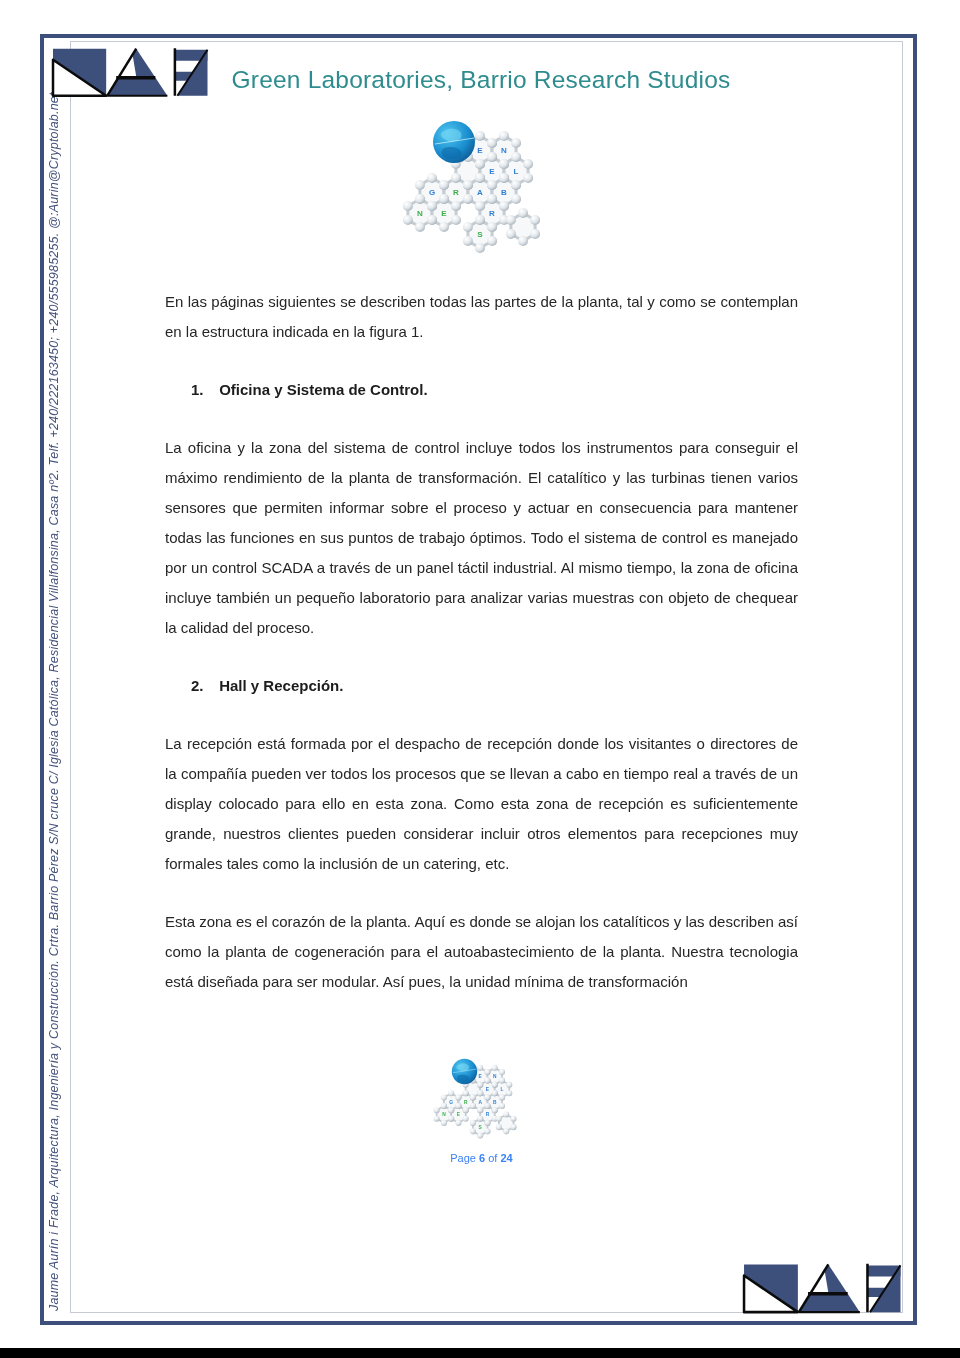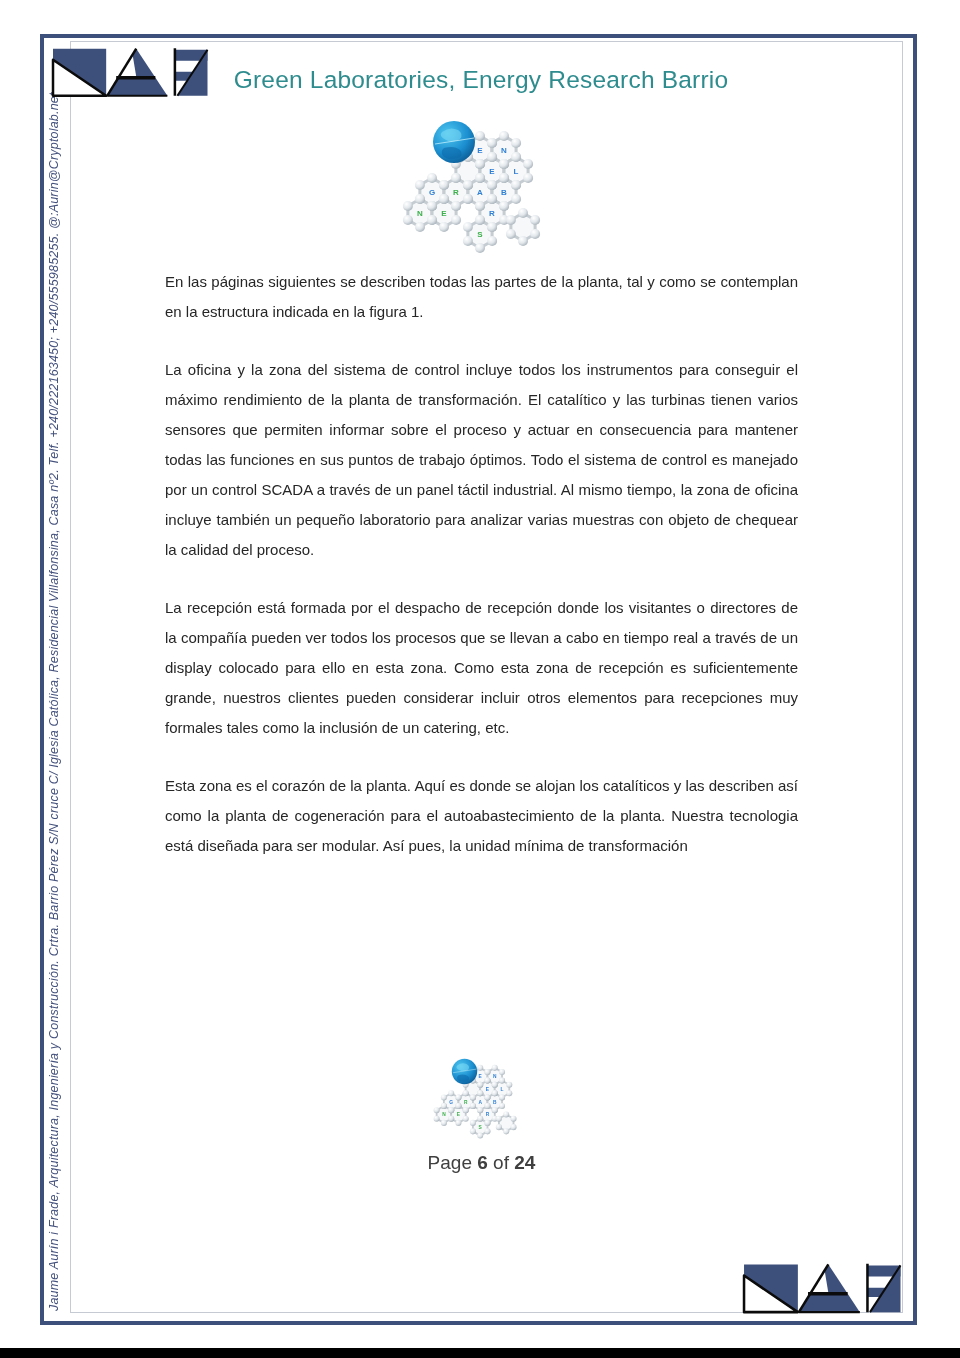--- a/index.html
+++ b/index.html
@@ -28,32 +28,32 @@
   .logo-bottom{position:absolute;left:742px;top:1261px;width:160px;height:54px;z-index:3;}
   
   .page-title{
     position:absolute;left:165px;top:66px;width:632px;text-align:center;
     font-size:24.5px;color:#2e8c8e;letter-spacing:.2px;
   }
   .molecule-header{position:absolute;left:392px;top:110px;width:172px;height:150px;}
   .molecule-footer{position:absolute;left:427px;top:1050px;width:104px;height:95px;}
   
   .content{
-    position:absolute;left:165px;top:267px;width:633px;
+    position:absolute;left:165px;top:287px;width:633px;
     font-size:15px;line-height:30px;color:#262626;text-align:justify;
   }
   .content p{margin:0 0 28px 0;}
   .content h3{
     margin:24px 0 28px 0;padding-left:26px;font-size:15px;line-height:30px;
     font-weight:bold;text-align:left;color:#1d1d1d;
   }
   .content h3 .sec-num{display:inline-block;min-width:24px;}
   .page-num{
     position:absolute;left:165px;top:1152px;width:633px;text-align:center;
-    font-size:19px;color:#404040;
+    font-size:11px;color:#3b82f6;
   }
   .page-num b{font-weight:bold;}
   .bottom-bar{position:absolute;left:0;top:1348px;width:960px;height:10px;background:#000;}
   svg text{font-family:"Liberation Sans",sans-serif;}
 </style>
 </head>
 <body>
 
 <svg width="0" height="0" style="position:absolute" aria-hidden="true">
   <defs>
@@ -79,21 +79,21 @@
 
 <div class="frame"></div>
 <div class="inner-line"></div>
 
 <div class="sidebar-text">Jaume Aurín i Frade, Arquitectura, Ingeniería y Construcción. Crtra. Barrio Pérez S/N cruce C/ Iglesia Católica, Residencial Villalfonsina, Casa nº2. Telf. +240/222163450; +240/555985255. @:Aurin@Cryptolab.net</div>
 
 <svg class="logo-top" viewBox="0 0 315 105">
   <use href="#logo-af"></use>
 </svg>
 
-<div class="page-title">Green Laboratories, Energy Research Barrio</div>
+<div class="page-title">Green Laboratories, Barrio Research Studios</div>
 
 <div class="molecule-header"><svg viewBox="0 0 172 142" width="100%" height="100%">
       <defs>
         <radialGradient id="sph" cx="35%" cy="30%" r="75%">
           <stop offset="0%" stop-color="#ffffff"></stop>
           <stop offset="55%" stop-color="#e3e8ec"></stop>
           <stop offset="100%" stop-color="#aab4bc"></stop>
         </radialGradient>
         <radialGradient id="glb" cx="35%" cy="30%" r="80%">
           <stop offset="0%" stop-color="#4fc6ef"></stop>
@@ -213,22 +213,30 @@
       <text x="88" y="123" text-anchor="middle" font-size="8" font-weight="bold" fill="#3cb04c">S</text>
       <circle cx="62" cy="28" r="21" fill="url(#glb)"></circle>
       <path d="M50,18 q8,-6 16,-2 q6,4 2,9 q-8,5 -14,1 q-8,-4 -4,-8 Z" fill="#7fdcf5" fill-opacity="0.55"></path>
       <path d="M52,34 q10,-3 16,2 q4,5 -2,8 q-10,3 -15,-2 q-3,-5 1,-8 Z" fill="#0d69a8" fill-opacity="0.6"></path>
       <line x1="43" y1="30" x2="82" y2="24" stroke="#bfeefb" stroke-width="0.8"></line>
     </svg></div>
 
 <div class="content">
   <p>En las páginas siguientes se describen todas las partes de la planta, tal y como se contemplan en la estructura indicada en la figura 1.</p>
 
+  <h3>
+    <span class="sec-num">1.</span>
+    <span>Oficina y Sistema de Control.</span>
+  </h3>
   <p>La oficina y la zona del sistema de control incluye todos los instrumentos para conseguir el máximo rendimiento de la planta de transformación. El catalítico y las turbinas tienen varios sensores que permiten informar sobre el proceso y actuar en consecuencia para mantener todas las funciones en sus puntos de trabajo óptimos. Todo el sistema de control es manejado por un control SCADA a través de un panel táctil industrial. Al mismo tiempo, la zona de oficina incluye también un pequeño laboratorio para analizar varias muestras con objeto de chequear la calidad del proceso.</p>
 
+  <h3>
+    <span class="sec-num">2.</span>
+    <span>Hall y Recepción.</span>
+  </h3>
   <p>La recepción está formada por el despacho de recepción donde los visitantes o directores de la compañía pueden ver todos los procesos que se llevan a cabo en tiempo real a través de un display colocado para ello en esta zona.  Como esta zona de recepción es suficientemente grande, nuestros clientes pueden considerar incluir otros elementos para recepciones muy formales tales como la inclusión de un catering, etc.</p>
 
   <p>Esta zona es el corazón de la planta. Aquí es donde se alojan los catalíticos y las describen así como la planta de cogeneración para el autoabastecimiento de la planta. Nuestra tecnologia está diseñada para ser modular. Así pues, la unidad mínima de transformación</p>
 </div>
 
 <div class="molecule-footer"><svg viewBox="0 0 172 142" width="100%" height="100%">
       <defs>
         <radialGradient id="sph" cx="35%" cy="30%" r="75%">
           <stop offset="0%" stop-color="#ffffff"></stop>
           <stop offset="55%" stop-color="#e3e8ec"></stop>

